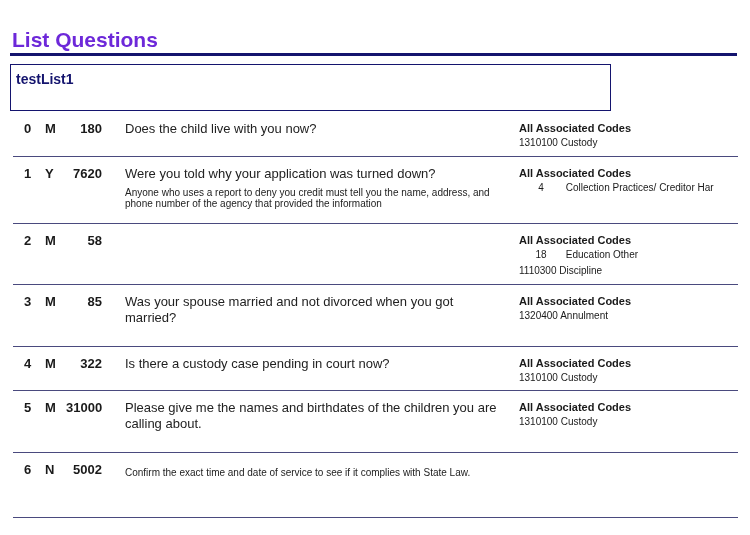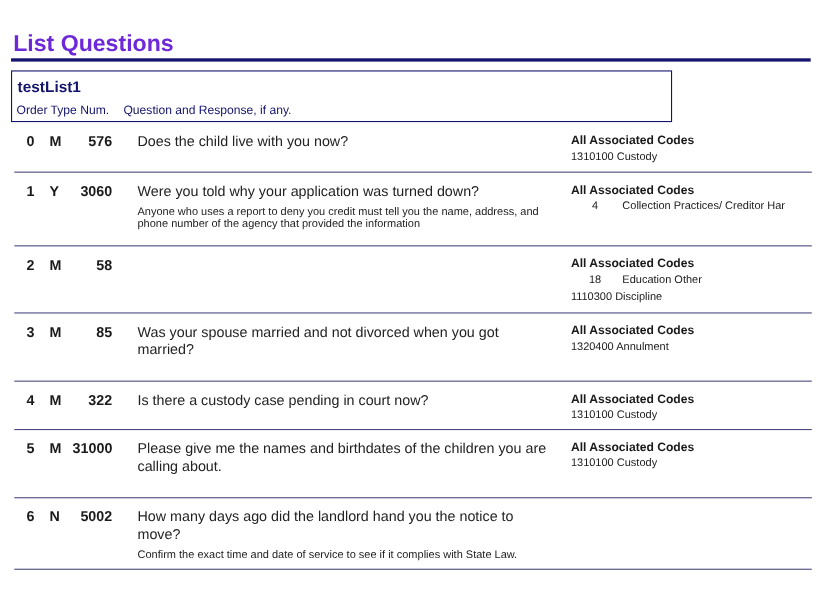--- a/index.html
+++ b/index.html
@@ -48,44 +48,40 @@
     .code-num.indent { width: 44px; text-align: center; }
   </style>
 </head>
 <body>
 
 <div class="page-title">List Questions</div>
 <div class="title-rule"></div>
 
 <div class="list-box">
   <div class="list-name">testList1</div>
-  <div class="col-headers">
-    <span>Order Type Num.</span>
-    <span class="col-question">Question and Response, if any.</span>
-  </div>
 </div>
 
 <div class="rows" id="rows">
     <div class="row" style="height: 45px;">
       <div class="cell order">0</div>
       <div class="cell type">M</div>
-      <div class="cell num">576</div>
+      <div class="cell num">180</div>
       <div class="cell question">
         <div>Does the child live with you now?</div>
       </div>
       <div class="cell codes">
         <div class="codes-title">All Associated Codes</div>
         <div class="code-line"><span class="code-num">1310100</span><span> </span><span>Custody</span></div>
       </div>
       <div class="sep"></div>
     </div>
     <div class="row" style="height: 67px;">
       <div class="cell order">1</div>
       <div class="cell type">Y</div>
-      <div class="cell num">3060</div>
+      <div class="cell num">7620</div>
       <div class="cell question">
         <div>Were you told why your application was turned down?</div>
         <div class="response">Anyone who uses a report to deny you credit must tell you the name, address, and phone number of the agency that provided the information</div>
       </div>
       <div class="cell codes">
         <div class="codes-title">All Associated Codes</div>
         <div class="code-line"><span class="code-num indent">4</span><span> </span><span>Collection Practices/ Creditor Har</span></div>
       </div>
       <div class="sep"></div>
     </div>
@@ -137,18 +133,17 @@
         <div class="codes-title">All Associated Codes</div>
         <div class="code-line"><span class="code-num">1310100</span><span> </span><span>Custody</span></div>
       </div>
       <div class="sep"></div>
     </div>
     <div class="row" style="height: 65px;">
       <div class="cell order">6</div>
       <div class="cell type">N</div>
       <div class="cell num">5002</div>
       <div class="cell question">
-        <div>How many days ago did the landlord hand you the notice to move?</div>
         <div class="response">Confirm the exact time and date of service to see if it complies with State Law.</div>
       </div>
       <div class="sep"></div>
     </div>
   </div>
 
 </body></html>

